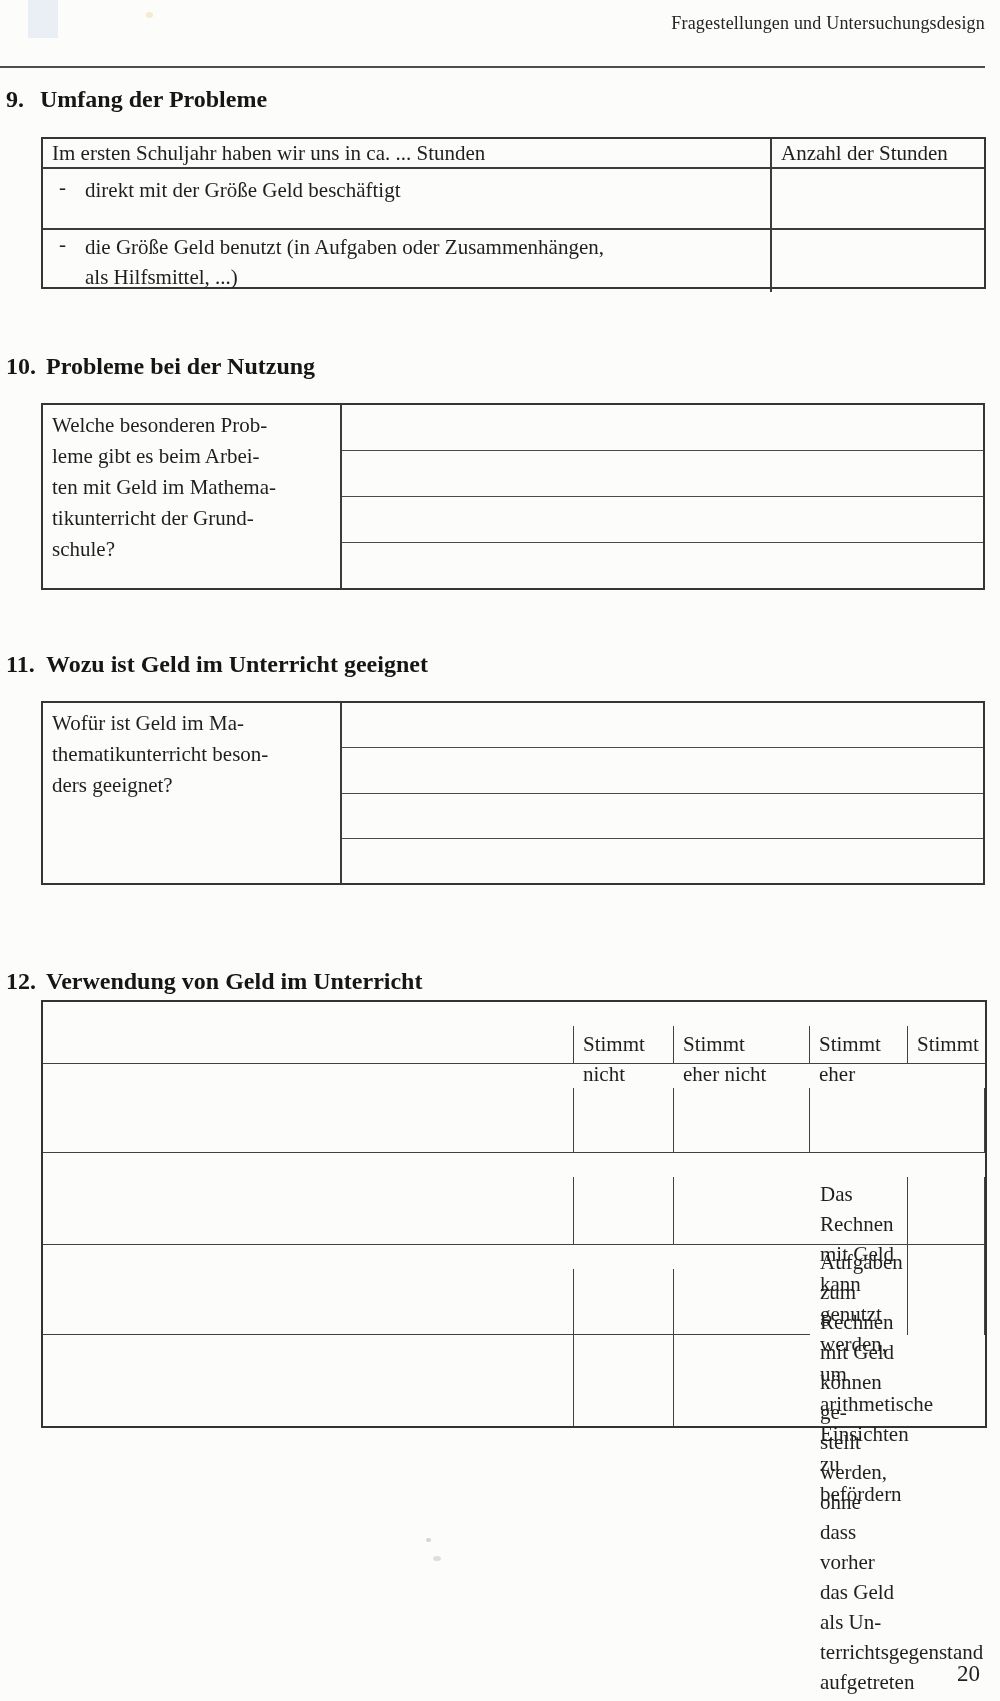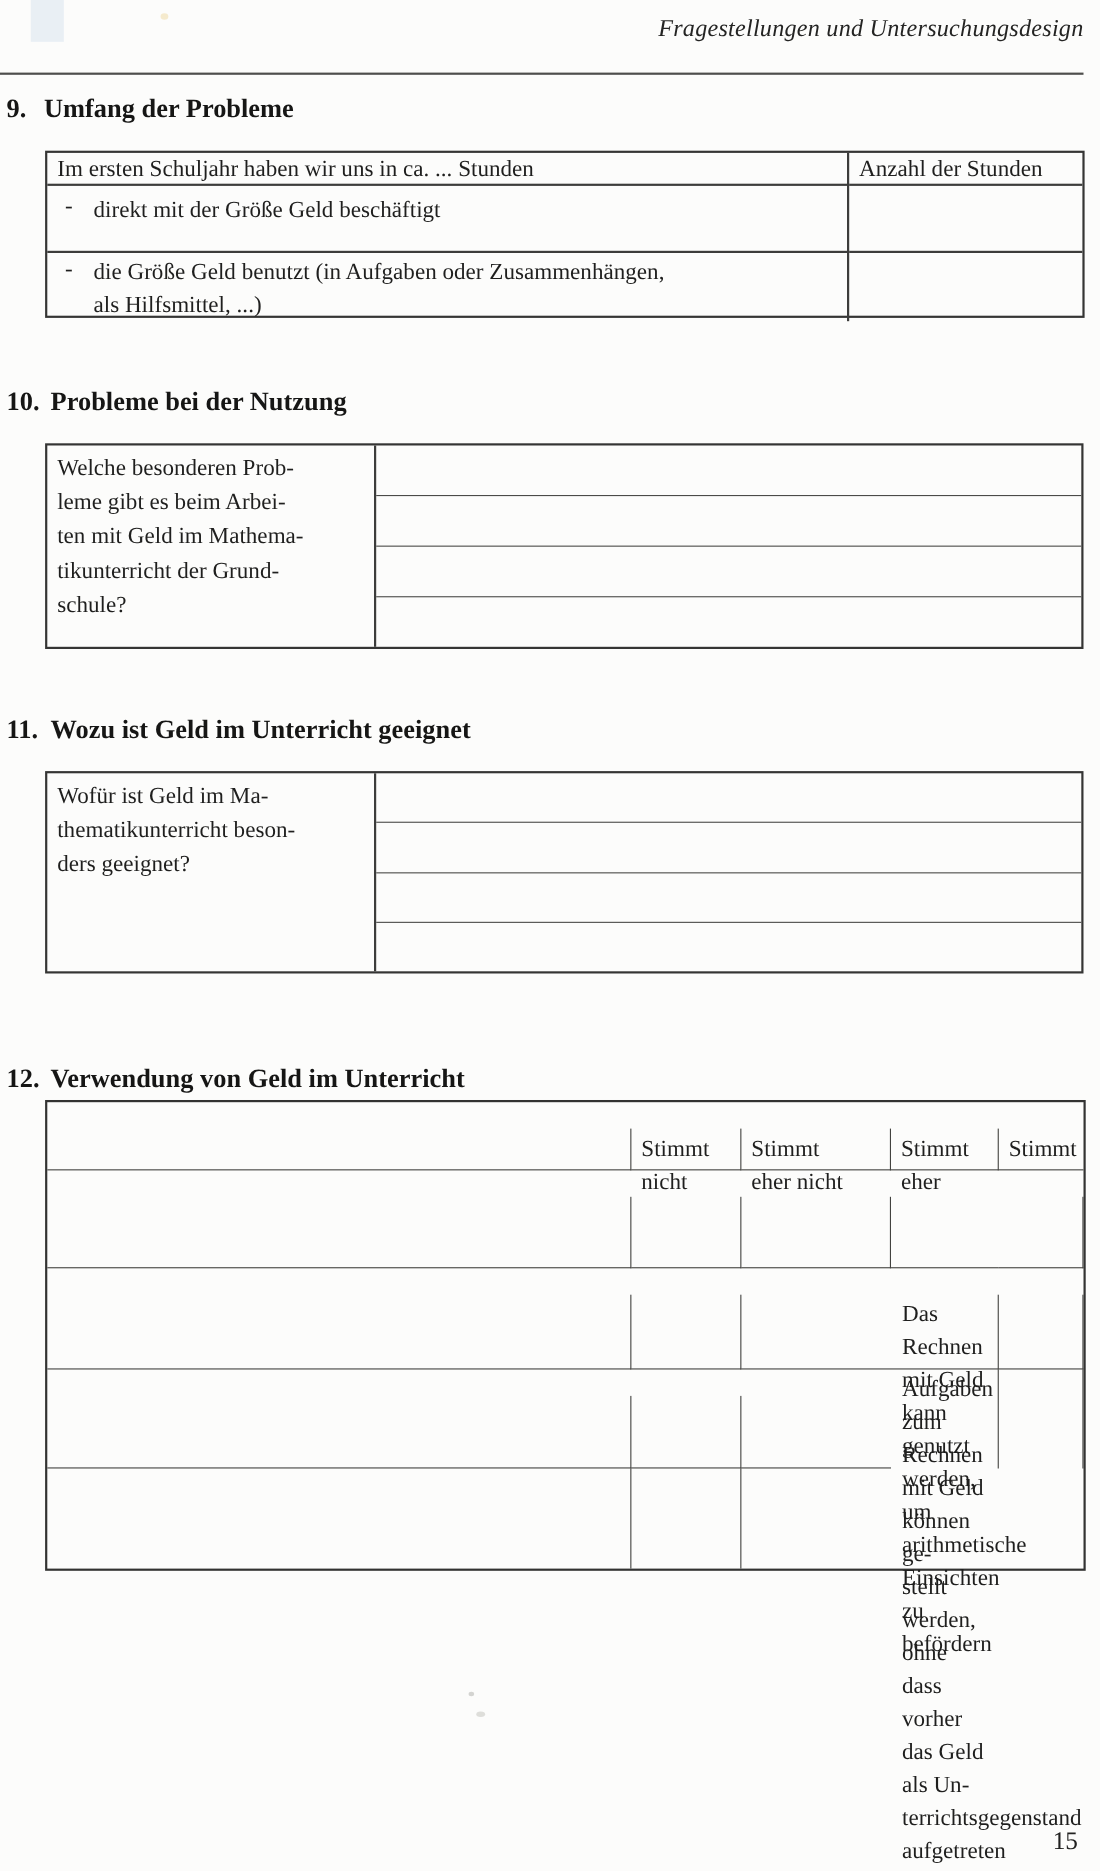--- a/index.html
+++ b/index.html
@@ -13,21 +13,21 @@
     overflow:hidden;
   }
   
   .artifact-blue{position:absolute;left:28px;top:0;width:30px;height:38px;background:#d9e4ef;opacity:.55;}
   .speck-yellow{position:absolute;left:146px;top:12px;width:7px;height:6px;background:#f2e3b9;opacity:.7;border-radius:50%;}
   .speck-gray1{position:absolute;left:426px;top:1538px;width:5px;height:4px;background:#b9b9b6;opacity:.6;border-radius:50%;}
   .speck-gray2{position:absolute;left:433px;top:1556px;width:8px;height:5px;background:#c4c4c0;opacity:.55;border-radius:50%;}
 
   .header-title{
     position:absolute;top:13px;right:15px;
-    font-size:22px;letter-spacing:.2px;color:#242423;font-style:italic;
+    font-size:18px;letter-spacing:.2px;color:#242423;
   }
   .header-rule{
     position:absolute;top:66px;left:0;width:985px;height:2px;
     background:#4e4e4c;
   }
 
   .sec-heading{position:absolute;left:6px;display:flex;font-weight:bold;font-size:24px;color:#161615;}
   .sec-heading .sec-num{display:inline-block;}
   .h9{top:86px;}  .h9 .sec-num{width:34px;}
   .h10{top:353px;}.h11{top:651px;}.h12{top:968px;justify-content:center;}
@@ -197,14 +197,14 @@
 
     <div class="cell stmt br">Aufgaben zum Rechnen mit Geld können ge-
 stellt werden, ohne dass vorher das Geld als Un-
 terrichtsgegenstand aufgetreten ist</div>
     <div class="cell br"></div>
     <div class="cell br"></div>
     <div class="cell br"></div>
     <div class="cell"></div>
   </div>
 
-  <div class="page-number">15</div>
+  <div class="page-number">20</div>
 </div>
 
 </body></html>

